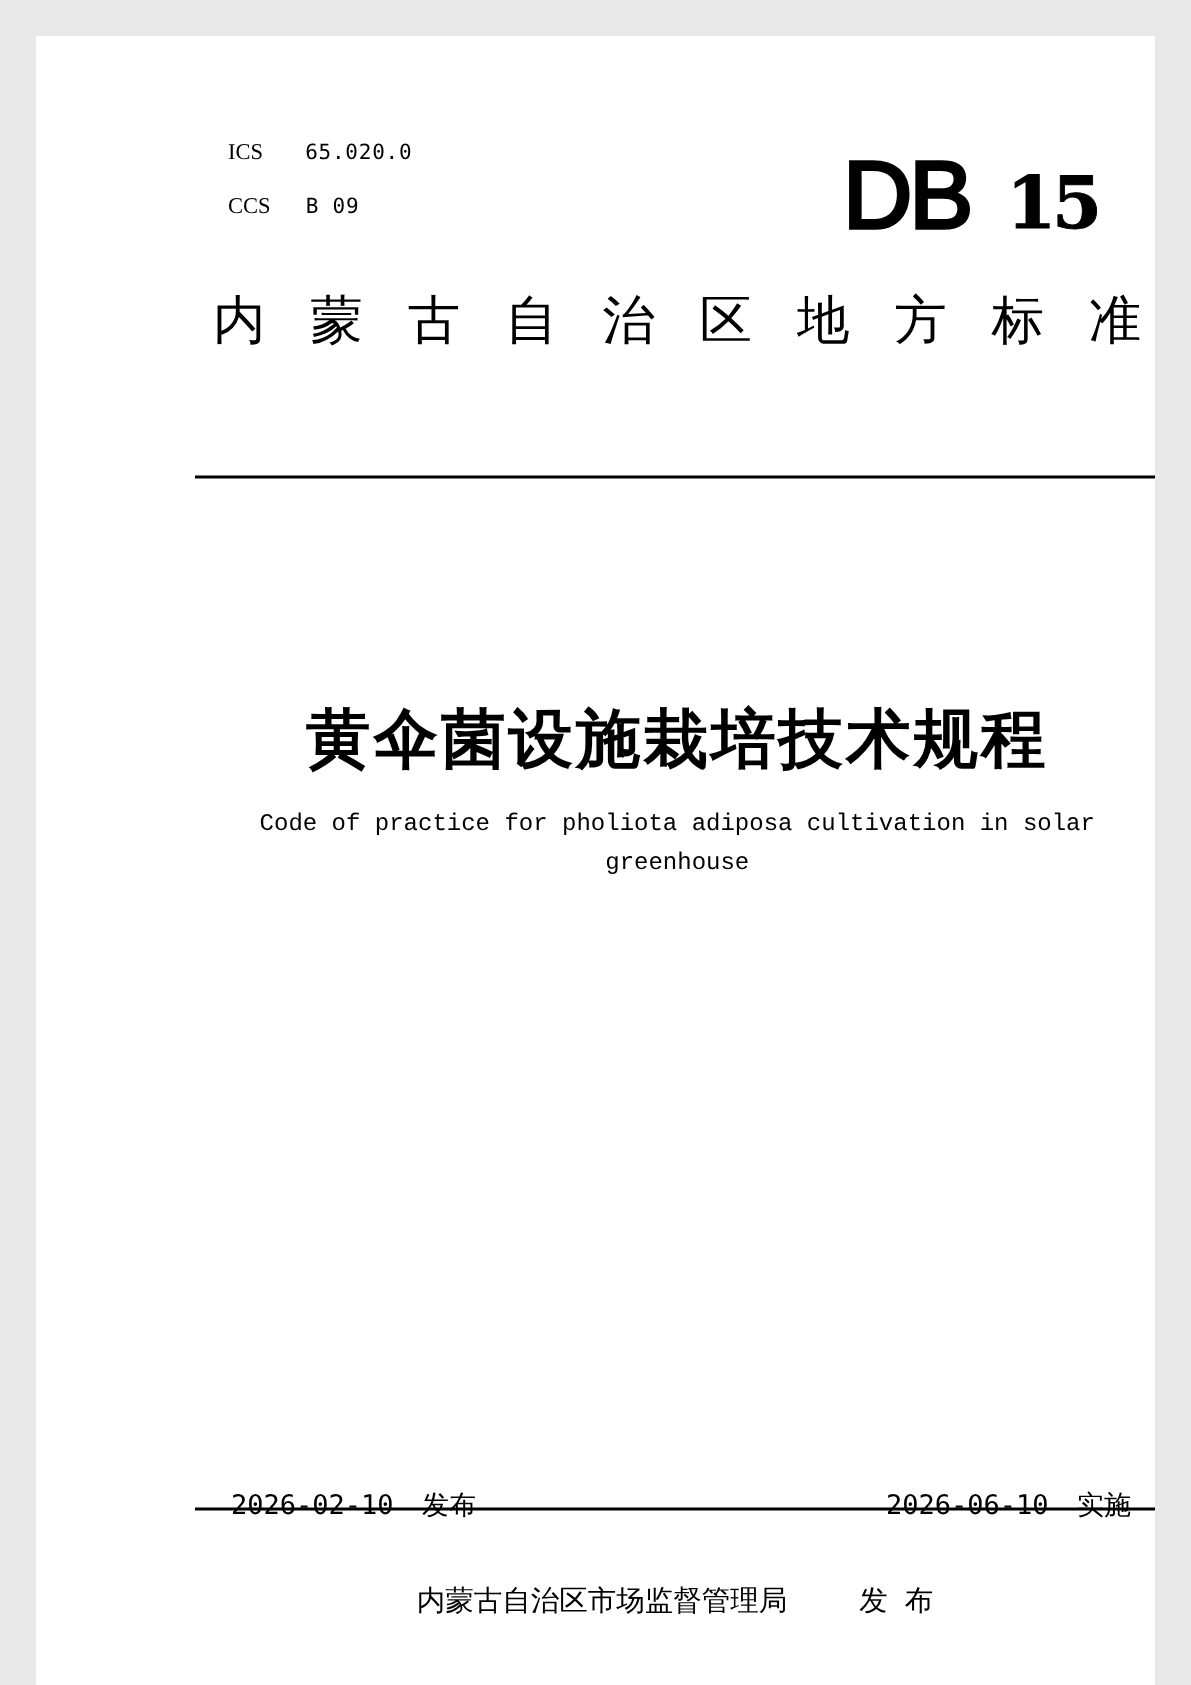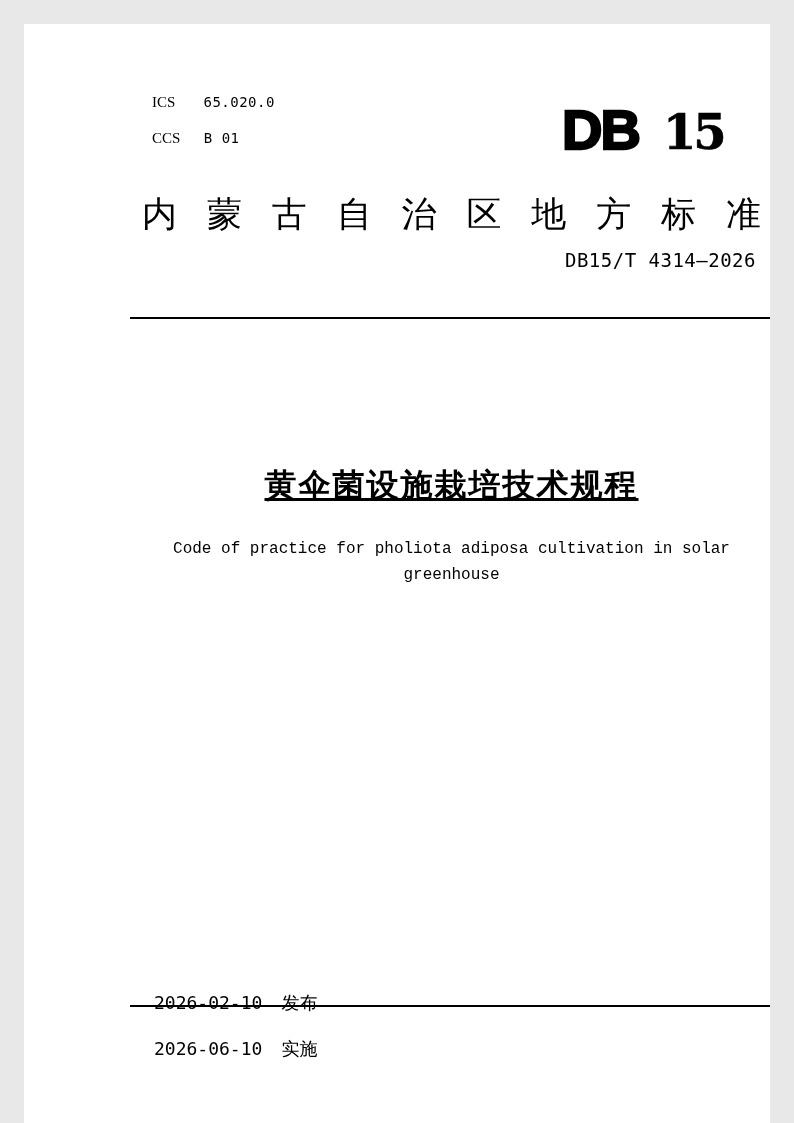--- a/index.html
+++ b/index.html
@@ -35,22 +35,22 @@
   .db-logo {
     position: absolute;
     left: 514px;
     top: 68px;
     height: 54px;
     line-height: 52px;
     white-space: nowrap;
   }
   .db-logo-prefix {
     font-family: "Liberation Sans", sans-serif;
-    font-weight: bold;
-    font-size: 56px;
+    font-weight: normal;
+    font-size: 64px;
     letter-spacing: -2px;
     -webkit-text-stroke: 2.4px #000;
   }
   .db-logo-code {
     font-family: "DejaVu Serif", serif;
     font-weight: bold;
     font-size: 48px;
     letter-spacing: -3px;
     -webkit-text-stroke: 0.6px #000;
   }
@@ -83,25 +83,24 @@
   .rule { position: absolute; left: 94px; width: 643px; height: 2px; background: #000; }
   .rule-top { top: 281px; }
   .rule-bottom { top: 969px; }
 
   .doc-title {
     position: absolute;
     left: 94px;
     top: 428px;
     width: 643px;
     text-align: center;
-    font-size: 32px;
+    font-size: 43px;
     font-weight: bold;
     letter-spacing: 2px;
     white-space: nowrap;
-    text-decoration: underline;
   }
 
   .doc-subtitle {
     position: absolute;
     left: 97px;
     top: 500px;
     width: 637px;
     text-align: center;
     font-family: Liberation Mono, monospace;
     font-size: 16px;
@@ -110,21 +109,20 @@
 
   .dates-row {
     position: absolute;
     left: 94px;
     top: 944px;
     width: 648px;
     display: flex;
     justify-content: space-between;
     font-size: 18px;
     line-height: 22px;
-    flex-direction: column;
   }
   .date-value {
     font-family: "DejaVu Sans Mono", monospace;
     font-size: 18px;
   }
   .date-label {
     font-family: "Liberation Sans", sans-serif;
     font-size: 18px;
     margin-left: 7px;
   }
@@ -147,54 +145,56 @@
 
 <div class="page">
 
   <div class="meta-block">
     <div class="meta-row">
       <span class="meta-label">ICS</span>
       <span class="meta-value">65.020.0</span>
     </div>
     <div class="meta-row">
       <span class="meta-label">CCS</span>
-      <span class="meta-value">B 01</span>
+      <span class="meta-value">B 09</span>
     </div>
   </div>
 
   <div class="db-logo">
     <span class="db-logo-prefix">DB</span><span class="db-logo-code">15</span>
   </div>
 
   <div class="category-title">
     <span>内</span>
     <span>蒙</span>
     <span>古</span>
     <span>自</span>
     <span>治</span>
     <span>区</span>
     <span>地</span>
     <span>方</span>
     <span>标</span>
     <span>准</span>
   </div>
 
-  <div class="std-number">DB15/T 4314—2026</div>
 
   <div class="rule rule-top"></div>
 
   <div class="doc-title">黄伞菌设施栽培技术规程</div>
 
   <div class="doc-subtitle">Code of practice for pholiota adiposa cultivation in solar greenhouse</div>
 
   <div class="dates-row">
     <span class="date-group">
       <span class="date-value">2026-02-10</span><span class="date-label">发布</span>
     </span>
     <span class="date-group">
       <span class="date-value">2026-06-10</span><span class="date-label">实施</span>
     </span>
   </div>
 
   <div class="rule rule-bottom"></div>
 
+  <div class="publisher-row">
+    <span>内蒙古自治区市场监督管理局</span><span class="publish-label">发 布</span>
+  </div>
 
 </div>
 
 </body></html>

